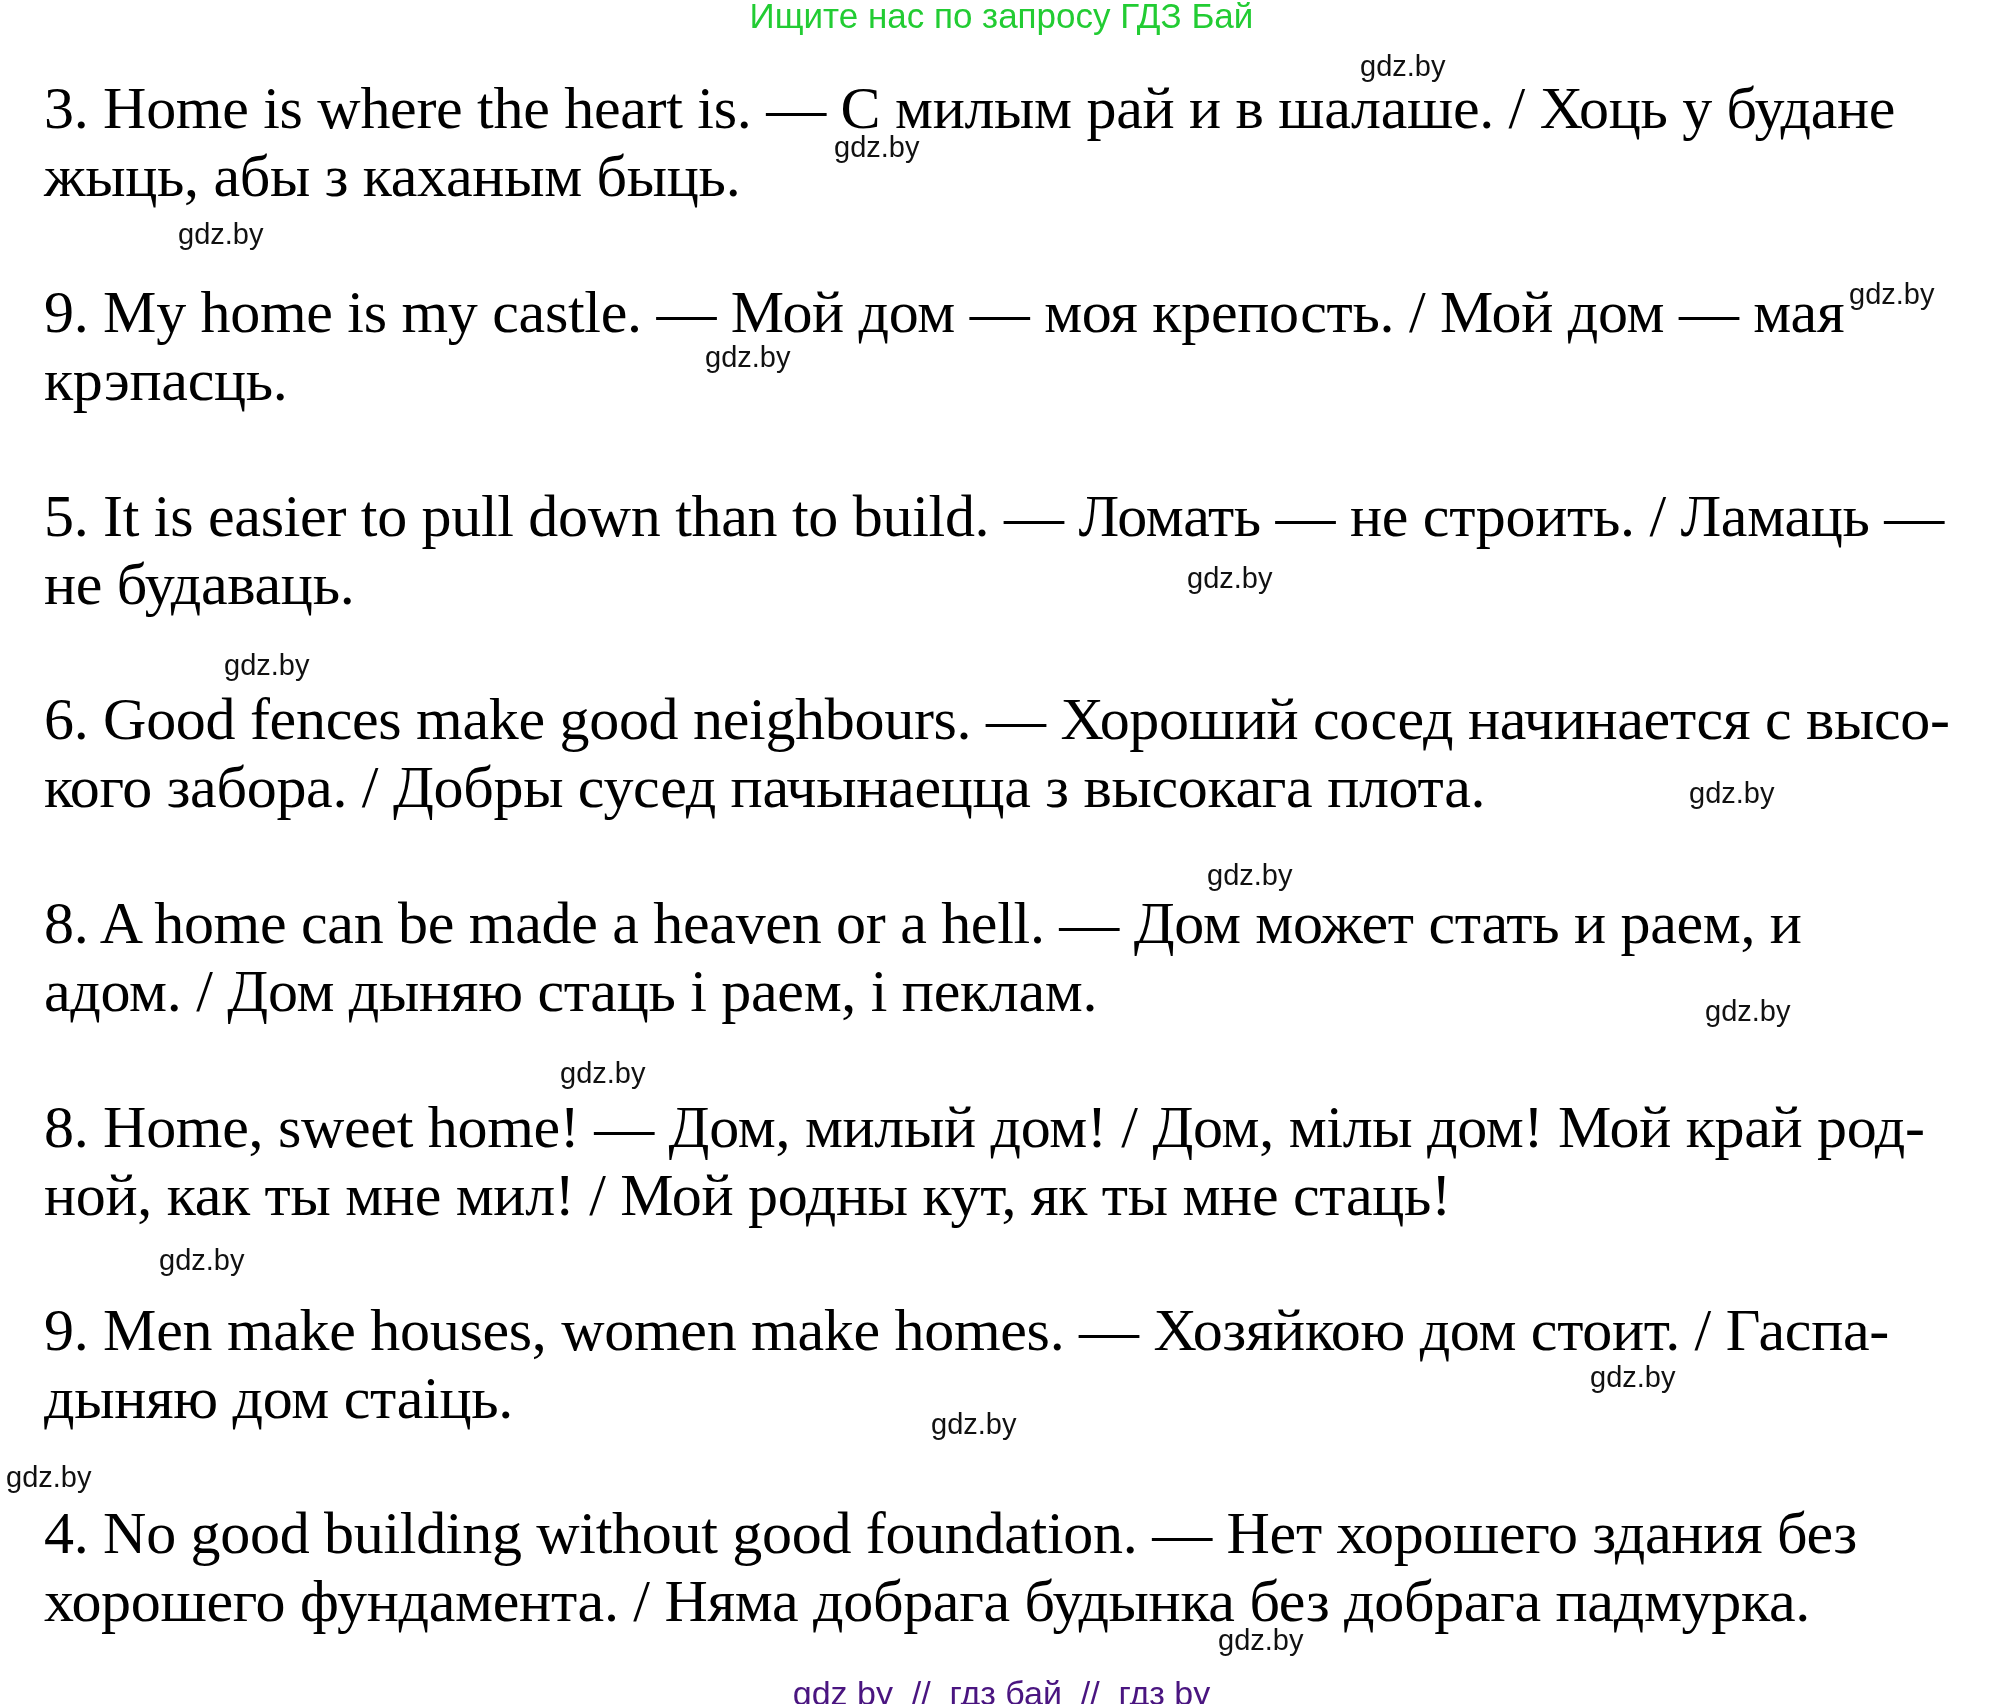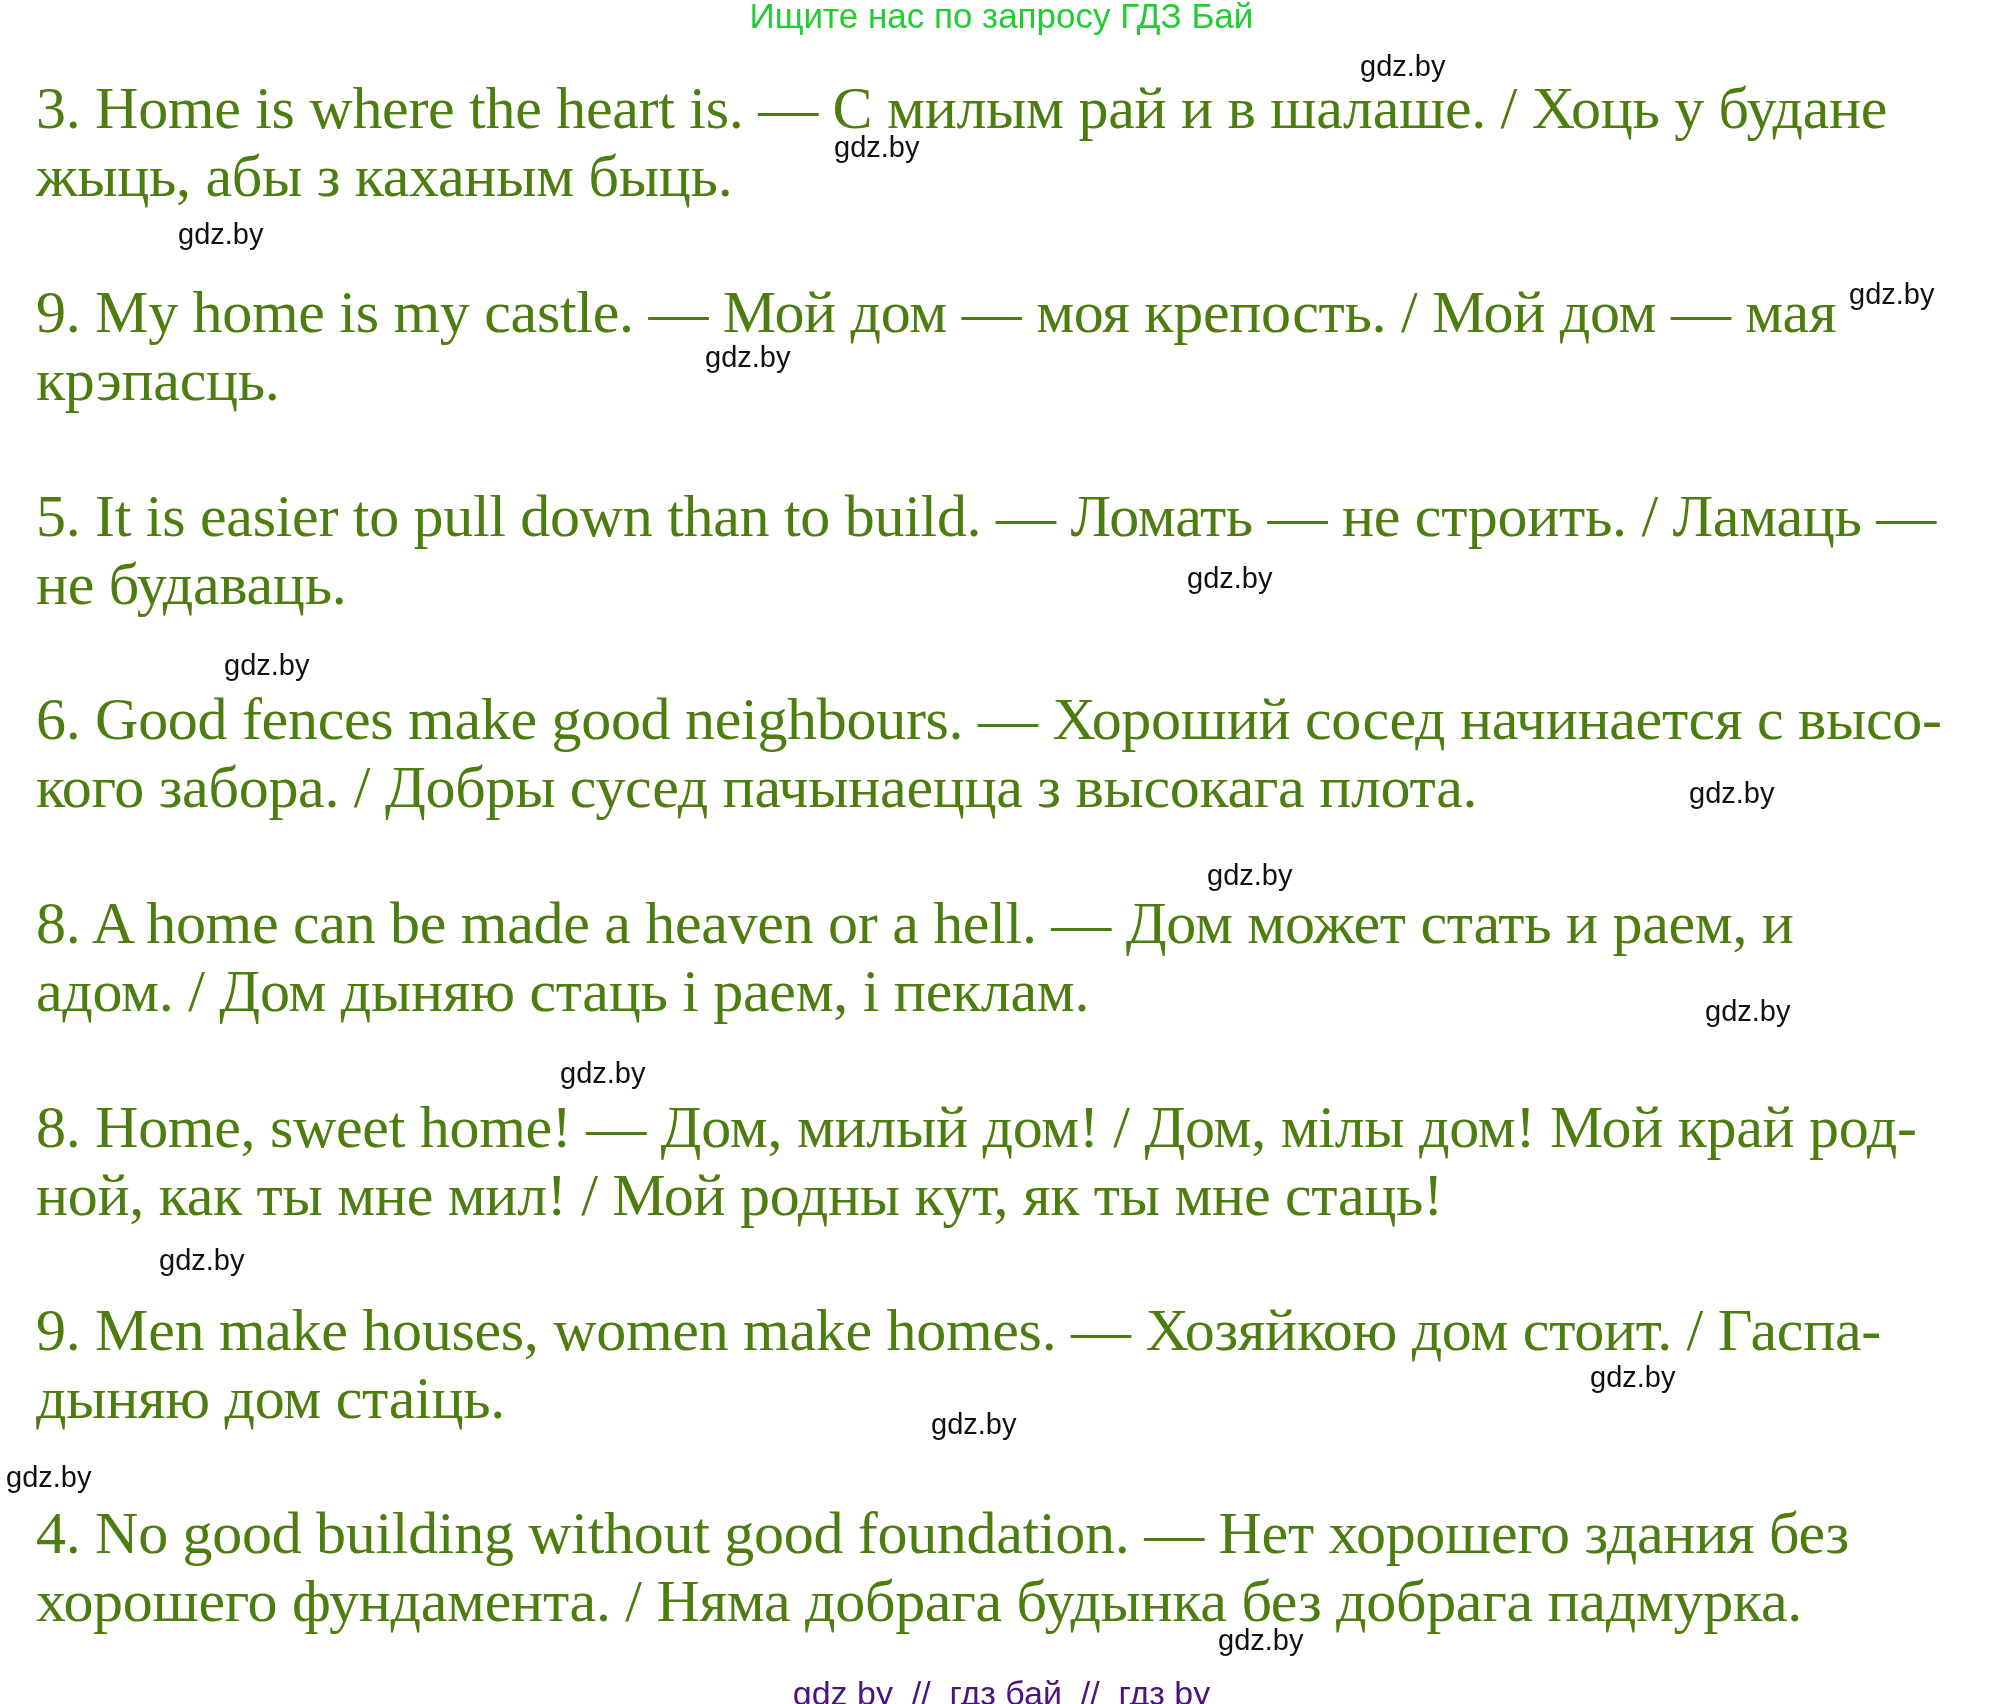--- a/index.html
+++ b/index.html
@@ -1,22 +1,22 @@
 <!DOCTYPE html>
 <html><head>
 <meta charset="utf-8">
 <style>
   html, body { margin:0; padding:0; background:#ffffff; }
   body { width:2003px; height:1704px; position:relative; overflow:hidden; }
   .header { position:absolute; left:0; width:2003px; top:-4px; text-align:center;
             font-family:"Liberation Sans", sans-serif; font-size:35px; color:#22cc33; }
   .footer { position:absolute; left:0; width:2003px; top:1674px; text-align:center;
             font-family:"Liberation Sans", sans-serif; font-size:34px; color:#4a1580; white-space:pre; }
-  .line { position:absolute; left:36px; font-family:"Liberation Serif", serif; font-size:60px;
-          color:#4d7c0f; white-space:nowrap; line-height:1; letter-spacing:-0.3px; }
+  .line { position:absolute; left:44px; font-family:"Liberation Serif", serif; font-size:60px;
+          color:#000000; white-space:nowrap; line-height:1; letter-spacing:-0.3px; }
   .wm { position:absolute; font-family:"Liberation Sans", sans-serif; font-size:29px; color:#111; line-height:1;text-align:right; }
 </style>
 </head>
 <body>
 
 <div class="header">Ищите нас по запросу ГДЗ Бай</div>
 
 <div class="line" style="top:78px">3. Home is where the heart is. — С милым рай и в шалаше. / Хоць у будане</div>
 <div class="line" style="top:146px">жыць, абы з каханым быць.</div>
 

